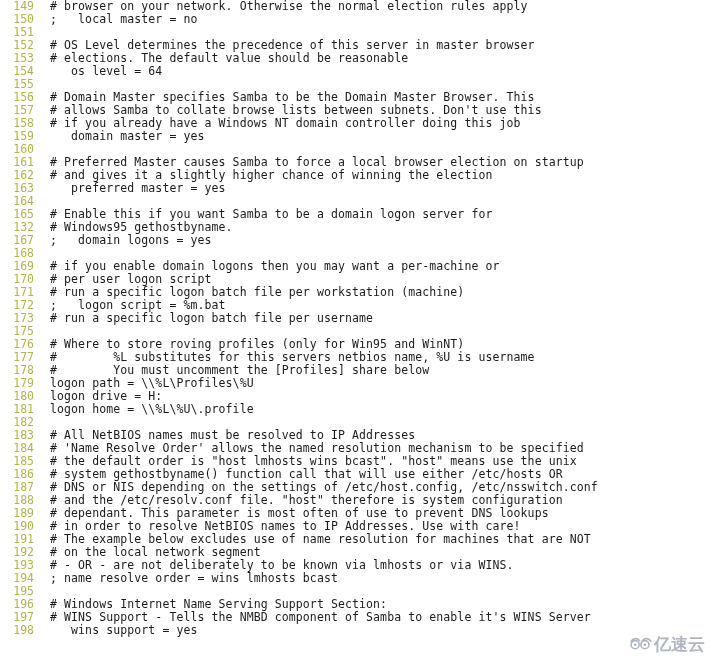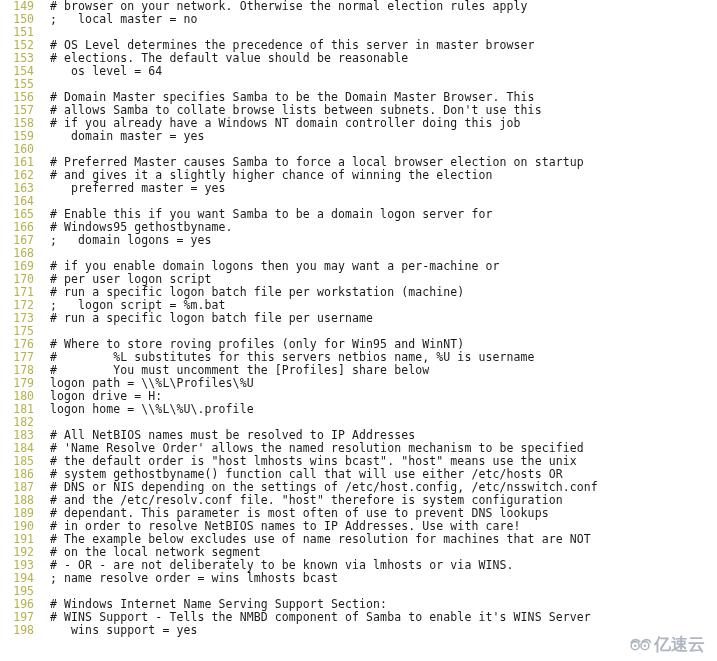--- a/index.html
+++ b/index.html
@@ -45,21 +45,21 @@
     font-size: 11.5px;
     font-family: "DejaVu Sans Mono", "Liberation Mono", monospace;
     white-space: pre;
     letter-spacing: 0.1px;
   }
   #watermark {
     position: absolute;
     right: 12px;
     bottom: 8px;
     display: flex;
-    align-items: flex-end;
+    align-items: flex-start;
     gap: 0;
     opacity: 0.62;
     user-select: none;
   }
   #watermark .wm-logo {
     width: 26px;
     height: 16px;
     display: block;
   }
   #watermark .wm-text {
@@ -86,21 +86,21 @@
       <div class="code-line"><span class="lineno">156</span><span class="linetext"># Domain Master specifies Samba to be the Domain Master Browser. This</span></div>
       <div class="code-line"><span class="lineno">157</span><span class="linetext"># allows Samba to collate browse lists between subnets. Don't use this</span></div>
       <div class="code-line"><span class="lineno">158</span><span class="linetext"># if you already have a Windows NT domain controller doing this job</span></div>
       <div class="code-line"><span class="lineno">159</span><span class="linetext">   domain master = yes</span></div>
       <div class="code-line"><span class="lineno">160</span><span class="linetext"></span></div>
       <div class="code-line"><span class="lineno">161</span><span class="linetext"># Preferred Master causes Samba to force a local browser election on startup</span></div>
       <div class="code-line"><span class="lineno">162</span><span class="linetext"># and gives it a slightly higher chance of winning the election</span></div>
       <div class="code-line"><span class="lineno">163</span><span class="linetext">   preferred master = yes</span></div>
       <div class="code-line"><span class="lineno">164</span><span class="linetext"></span></div>
       <div class="code-line"><span class="lineno">165</span><span class="linetext"># Enable this if you want Samba to be a domain logon server for</span></div>
-      <div class="code-line"><span class="lineno">166</span><span class="linetext"># Windows95 gethostbyname.</span></div>
+      <div class="code-line"><span class="lineno">132</span><span class="linetext"># Windows95 gethostbyname.</span></div>
       <div class="code-line"><span class="lineno">167</span><span class="linetext">;   domain logons = yes</span></div>
       <div class="code-line"><span class="lineno">168</span><span class="linetext"></span></div>
       <div class="code-line"><span class="lineno">169</span><span class="linetext"># if you enable domain logons then you may want a per-machine or</span></div>
       <div class="code-line"><span class="lineno">170</span><span class="linetext"># per user logon script</span></div>
       <div class="code-line"><span class="lineno">171</span><span class="linetext"># run a specific logon batch file per workstation (machine)</span></div>
       <div class="code-line"><span class="lineno">172</span><span class="linetext">;   logon script = %m.bat</span></div>
       <div class="code-line"><span class="lineno">173</span><span class="linetext"># run a specific logon batch file per username</span></div>
       <div class="code-line"><span class="lineno">175</span><span class="linetext"></span></div>
       <div class="code-line"><span class="lineno">176</span><span class="linetext"># Where to store roving profiles (only for Win95 and WinNT)</span></div>
       <div class="code-line"><span class="lineno">177</span><span class="linetext">#        %L substitutes for this servers netbios name, %U is username</span></div>

